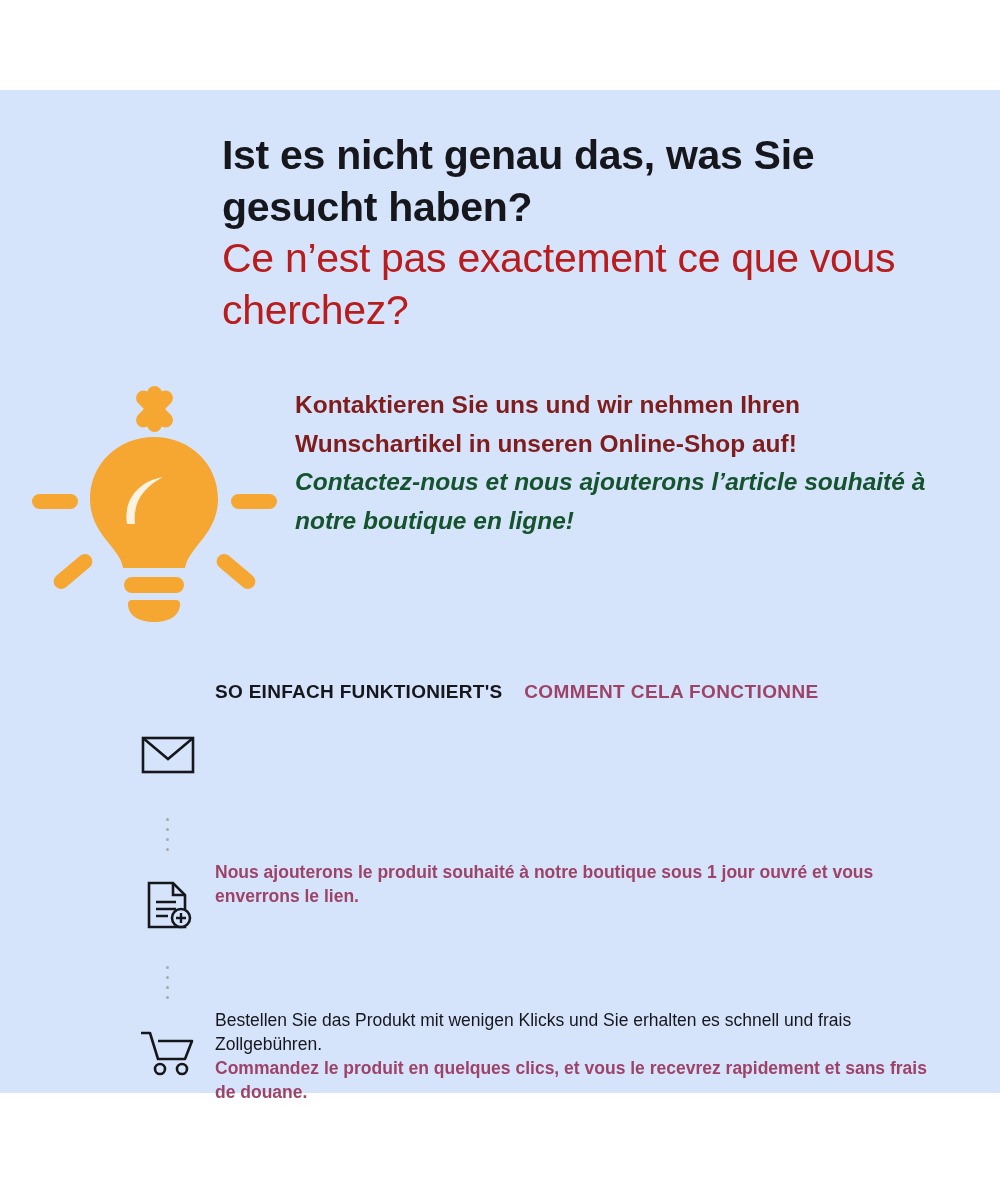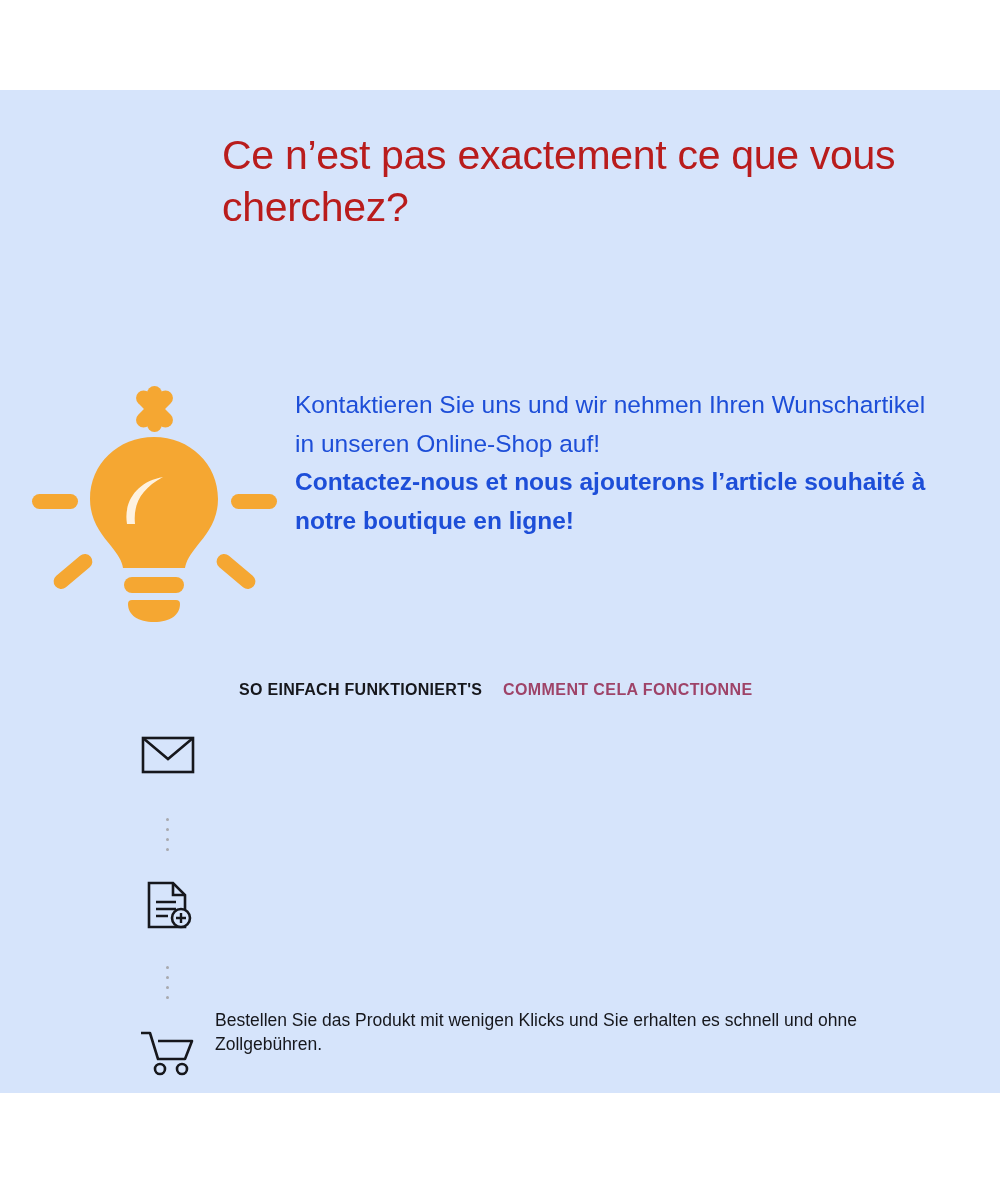--- a/index.html
+++ b/index.html
@@ -55,41 +55,41 @@
   }
   
   .intro-block {
     position: absolute;
     left: 295px;
     top: 296px;
     width: 650px;
   }
   .intro-de {
     font-size: 24.5px;
-    font-weight: normal;
-    color: #1d4ed8;
+    font-weight: bold;
+    color: #7f1d1d;
     line-height: 1.58;
     margin: 0;
   }
   .intro-fr {
     font-size: 24.5px;
     font-weight: bold;
-    color: #1d4ed8;
+    color: #14532d;
     line-height: 1.58;
     margin: 0;
+    font-style: italic;
   }
   
   .steps-heading {
     position: absolute;
     left: 215px;
     top: 591px;
-    font-size: 16px;
+    font-size: 19px;
     font-weight: bold;
     letter-spacing: 0.3px;
-    margin-left: 24px;
   }
   .steps-heading .de { color: #16171c; }
   .steps-heading .fr { color: #9e4368; margin-left: 16px; letter-spacing: 0.4px; }
 
   
   .steps {
     position: absolute;
     left: 120px;
     top: 620px;
     width: 830px;
@@ -144,20 +144,21 @@
     display: flex;
     height: 44px;
   }
 </style>
 </head>
 <body>
 
 <div class="banner">
 
   <div class="headline-block">
+    <p class="headline-de">Ist es nicht genau das, was Sie gesucht haben?</p>
     <p class="headline-fr">Ce n’est pas exactement ce que vous cherchez?</p>
   </div>
 
   <div class="bulb-wrap">
     <svg width="250" height="250" viewBox="0 0 250 250" aria-hidden="true">
       <g fill="#f5a732">
 
         <rect x="119" y="4" width="15" height="46" rx="7.5"></rect>
         <rect x="119" y="4" width="15" height="46" rx="7.5" transform="rotate(45 126.5 27)"></rect>
         <rect x="119" y="4" width="15" height="46" rx="7.5" transform="rotate(-45 126.5 27)"></rect>
@@ -208,20 +209,21 @@
       <div class="step-icon">
         <svg width="50" height="50" viewBox="0 0 50 50" aria-hidden="true">
           <path d="M6 3 h24 l12 12 v32 h-36 z" fill="none" stroke="#16171c" stroke-width="2.6"></path>
           <path d="M30 3 v12 h12" fill="none" stroke="#16171c" stroke-width="2.6"></path>
           <path d="M13 22 h20 M13 29 h20 M13 36 h12" stroke="#16171c" stroke-width="2.6" fill="none"></path>
           <circle cx="38" cy="38" r="9" fill="#d6e4fb" stroke="#16171c" stroke-width="2.6"></circle>
           <path d="M38 33 v10 M33 38 h10" stroke="#16171c" stroke-width="2.4"></path>
         </svg>
       </div>
       <div class="step-text">
+        <p class="step-fr">Nous ajouterons le produit souhaité à notre boutique sous 1 jour ouvré et vous enverrons le lien.</p>
       </div>
     </div>
 
     <div class="connector">
       <div class="dots">
         <span></span>
           <span></span>
           <span></span>
           <span></span>
       </div>
@@ -229,18 +231,19 @@
 
     <div class="step">
       <div class="step-icon">
         <svg width="58" height="48" viewBox="0 0 58 48" aria-hidden="true">
           <path d="M2 5 h9 l8 26 h27 l7 -18 h-34" fill="none" stroke="#16171c" stroke-width="2.6" stroke-linejoin="round"></path>
           <circle cx="21" cy="41" r="5" fill="none" stroke="#16171c" stroke-width="2.6"></circle>
           <circle cx="43" cy="41" r="5" fill="none" stroke="#16171c" stroke-width="2.6"></circle>
         </svg>
       </div>
       <div class="step-text">
-        <p class="step-de">Bestellen Sie das Produkt mit wenigen Klicks und Sie erhalten es schnell und ohne Zollgebühren.</p>
+        <p class="step-de">Bestellen Sie das Produkt mit wenigen Klicks und Sie erhalten es schnell und frais Zollgebühren.</p>
+        <p class="step-fr">Commandez le produit en quelques clics, et vous le recevrez rapidement et sans frais de douane.</p>
       </div>
     </div>
 
   </div>
 </div>
 
 </body></html>

